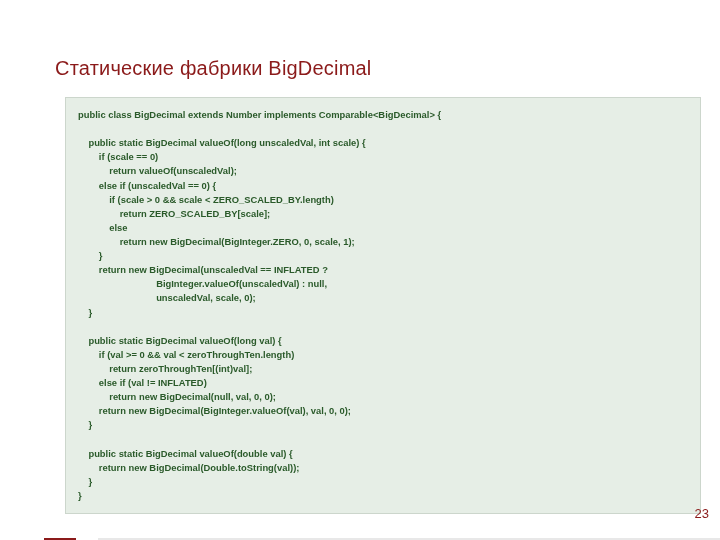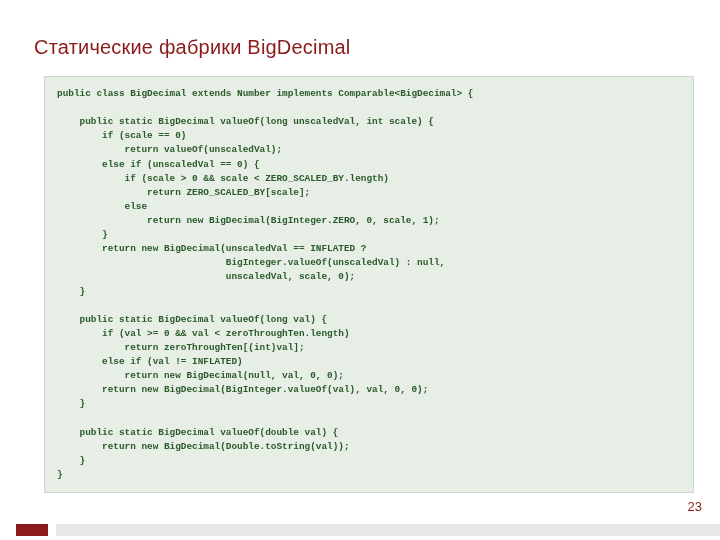--- a/index.html
+++ b/index.html
@@ -1,15 +1,15 @@
 <!DOCTYPE html>
 <html><head>
 <meta charset="utf-8">
 <style>
-  * { margin: 4px; padding: 0; box-sizing: border-box; }
+  * { margin: 11px; padding: 0; box-sizing: border-box; }
   body {
     width: 720px;
     height: 540px;
     background: #ffffff;
     font-family: Arial, Helvetica, sans-serif;
     position: relative;
     overflow: hidden;
   }
   .title {
     position: absolute;
@@ -21,21 +21,21 @@
     letter-spacing: 0.2px;
   }
   .code-block {
     position: absolute;
     top: 64px;
     left: 32px;
     right: 30px;
     background: #e6eee6;
     border: 1px solid #ccd6cc;
     padding: 10px 12px 10px 12px;
-    font-family: Liberation Mono, monospace;
+    font-family: Liberation Sans, sans-serif;
     font-size: 9.4px;
     line-height: 1.5;
     color: #2a5a2a;
     font-weight: bold;
     white-space: pre;
     overflow: hidden;
   }
   .footer-bar {
     position: absolute;
     left: 0;

